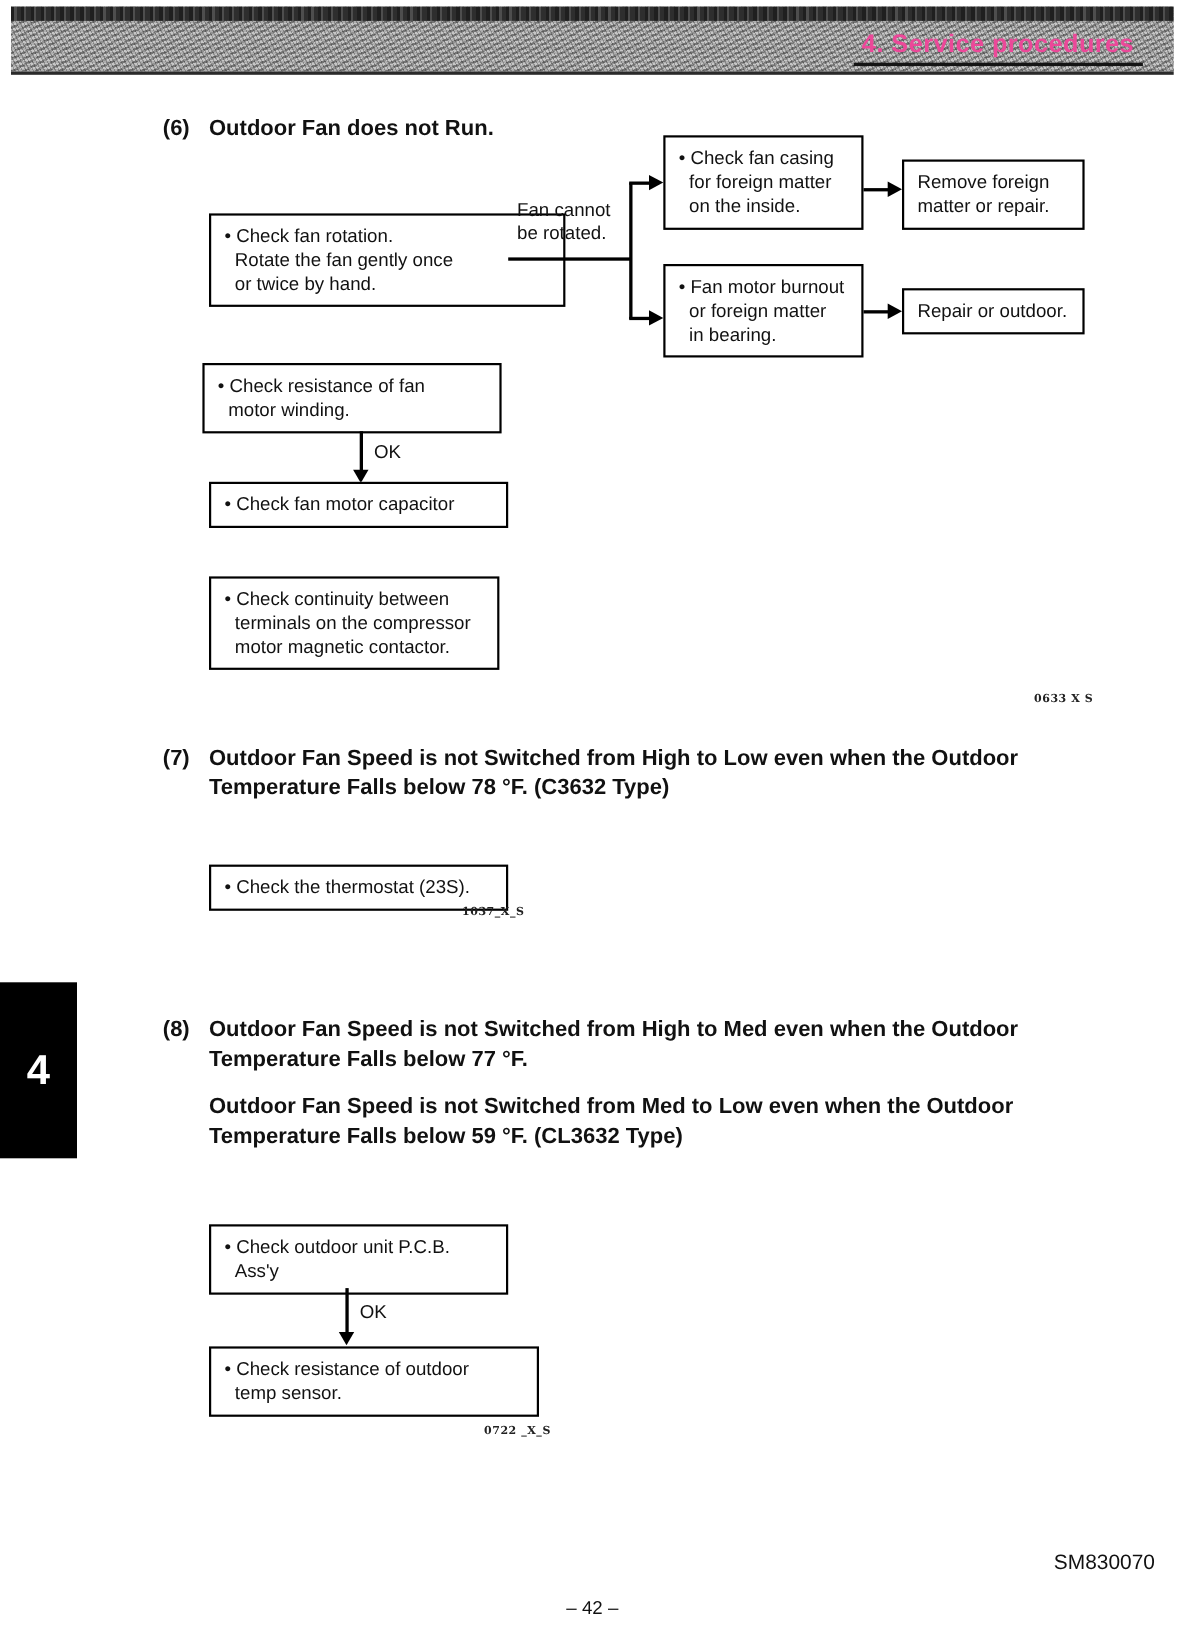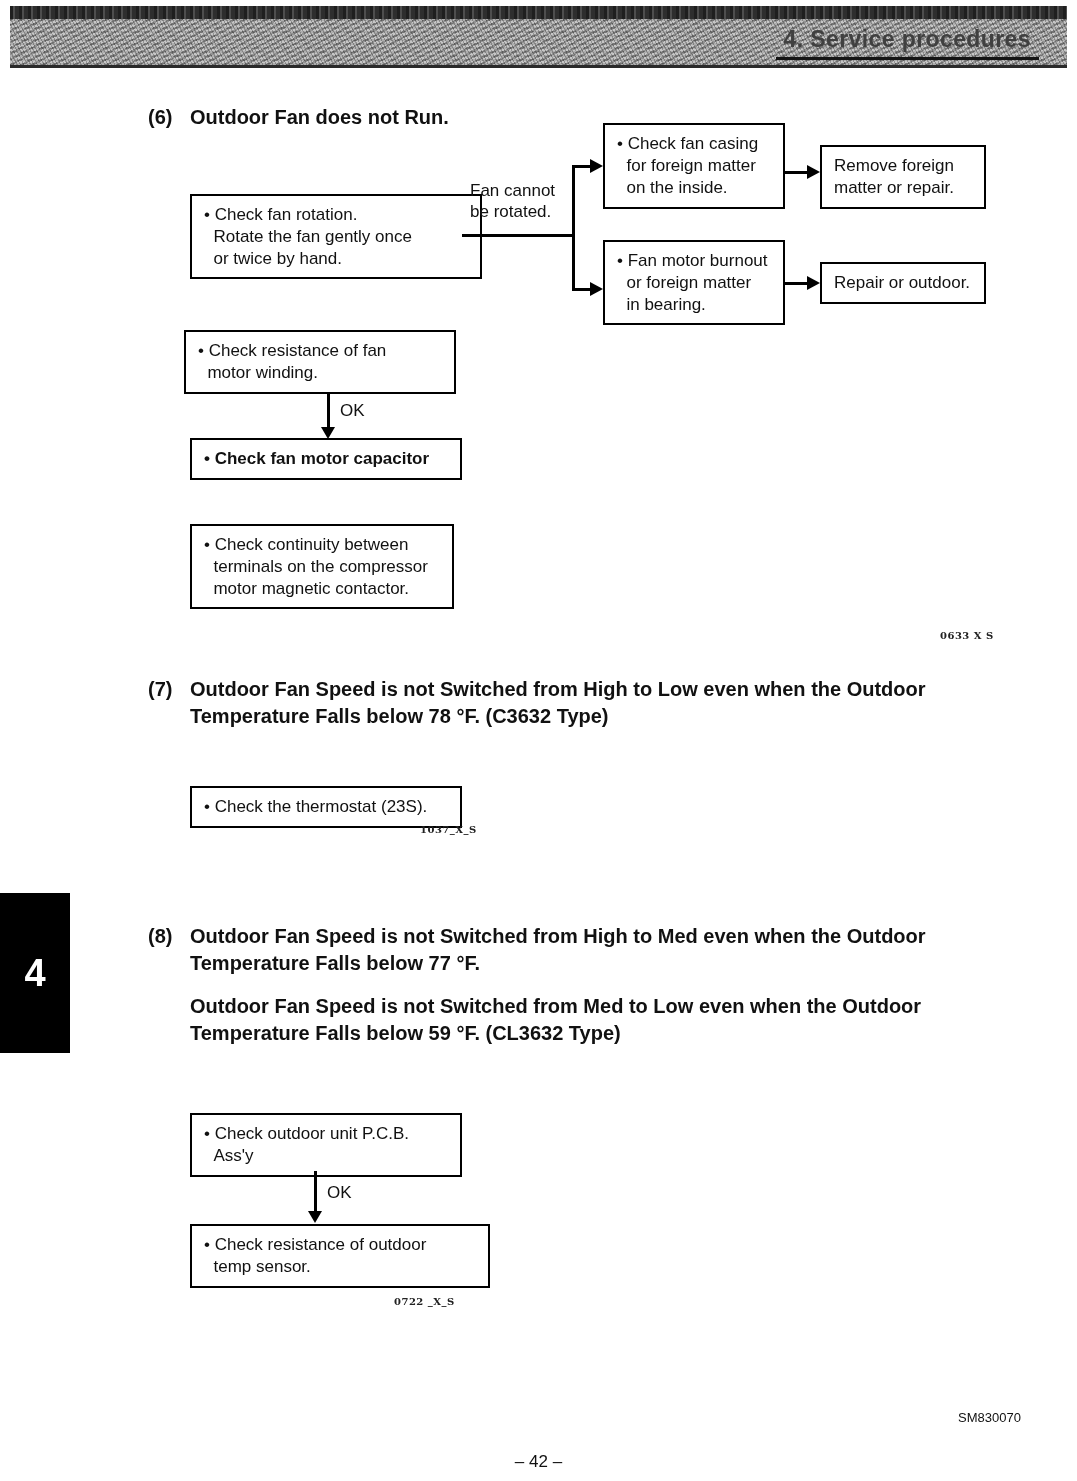--- a/index.html
+++ b/index.html
@@ -17,21 +17,21 @@
       repeating-linear-gradient(63deg, rgba(30,30,30,.30) 0 1px, rgba(255,255,255,0) 1px 3px),
       repeating-linear-gradient(-28deg, rgba(20,20,20,.22) 0 2px, rgba(225,225,225,.38) 2px 5px),
       repeating-linear-gradient(0deg, #8f8f8f 0 2px, #b6b6b6 2px 4px);
   }
   .header-topstrip {
     position:absolute; left:10px; top:6px; width:1057px; height:13px;
     background: repeating-linear-gradient(90deg, #1f1f1f 0 3px, #4e4e4e 3px 5px, #2e2e2e 5px 9px);
   }
   .header-title {
     position:absolute; top:26px; right:38px;
-    font-size:23px; font-weight:bold; color:#404040; letter-spacing:.4px;
+    font-size:23px; font-weight:bold; color:#ec4899; letter-spacing:.4px;
     border-bottom:3px solid #141414; padding:0 8px 4px;
   }
 
   .section-heading { position:absolute; display:flex; font-weight:bold; font-size:20px; line-height:1.35; }
   .section-heading .num { width:42px; flex:0 0 42px; }
   .section-heading .txt { flex:1; }
 
   .box {
     position:absolute; border:2.5px solid #000; background:#fff;
     padding:8px 12px; font-size:17px; line-height:1.28; white-space:pre-wrap;
@@ -55,36 +55,36 @@
     position:absolute; font-family:"DejaVu Serif", serif; 
     font-weight:bold; font-size:10px; color:#222; letter-spacing:.5px;
   }
 
   .side-tab {
     position:absolute; left:0; top:893px; width:70px; height:160px; background:#000;
     color:#fff; display:flex; align-items:center; justify-content:center;
     font-size:38px; font-weight:bold;
   }
 
-  .footer-doc { position:absolute; top:1410px; left:958px; font-size:13px; }
+  .footer-doc { position:absolute; top:1410px; left:958px; font-size:19px; }
   .footer-page { position:absolute; top:1452px; left:50%; transform:translateX(-50%); font-size:17px; }
 </style>
 </head>
 <body>
 
 <div class="header-band"></div>
 <div class="header-topstrip"></div>
 <div class="header-title">4.  Service procedures</div>
 
 <div class="section-heading" style="left:148px; top:104px; width:890px;">
   <span class="num">(6)</span>
   <span class="txt">Outdoor Fan does not Run.</span>
 </div>
 
-<div class="box" style="left:190px; top:194px; width:292px; min-height:84px;">• Check fan rotation.
+<div class="box" style="left:190px; top:194px; width:324px; min-height:84px;">• Check fan rotation.
   Rotate the fan gently once
   or twice by hand.</div>
 
 <div class="flow-label" style="left:470px; top:180px;">Fan cannot
 be rotated.</div>
 
 <div class="box" style="left:603px; top:123px; width:182px; min-height:86px;">• Check fan casing
   for foreign matter
   on the inside.</div>
 <div class="box" style="left:820px; top:145px; width:166px; min-height:60px;">Remove foreign
@@ -107,21 +107,21 @@
 <div class="hline" style="left:785px; top:282px; width:24px;"></div>
 <div class="arrow-right" style="left:807px; top:276px;"></div>
 
 <div class="box" style="left:184px; top:330px; width:272px; min-height:62px;">• Check resistance of fan
   motor winding.</div>
 
 <div class="vline" style="left:327px; top:392px; height:38px;"></div>
 <div class="arrow-down" style="left:321px; top:427px;"></div>
 <div class="ok-label" style="left:340px; top:401px;">OK</div>
 
-<div class="box" style="left:190px; top:438px; width:272px; min-height:40px;font-weight:bold;">• Check fan motor capacitor</div>
+<div class="box" style="left:190px; top:438px; width:272px; min-height:40px;">• Check fan motor capacitor</div>
 <div class="box" style="left:190px; top:524px; width:264px; min-height:84px;">• Check continuity between
   terminals on the compressor
   motor magnetic contactor.</div>
 
 <div class="fig-code" style="left:940px; top:630px;">0633 X S</div>
 
 <div class="section-heading" style="left:148px; top:676px; width:892px;">
   <span class="num">(7)</span>
   <span class="txt">Outdoor Fan Speed is not Switched from High to Low even when the Outdoor Temperature Falls below 78 °F. (C3632 Type)</span>
 </div>
@@ -144,16 +144,16 @@
 
 <div class="box" style="left:190px; top:1113px; width:272px; min-height:58px;">• Check outdoor unit P.C.B.
   Ass'y</div>
 
 <div class="vline" style="left:314px; top:1171px; height:42px;"></div>
 <div class="arrow-down" style="left:308px; top:1211px;"></div>
 <div class="ok-label" style="left:327px; top:1183px;">OK</div>
 
 <div class="box" style="left:190px; top:1224px; width:300px; min-height:58px;">• Check resistance of outdoor
   temp sensor.</div>
-<div class="fig-code" style="left:394px; top:1296px;text-align:right;">0722  _X_S</div>
+<div class="fig-code" style="left:440px; top:1296px;text-align:right;">0722  _X_S</div>
 
 <div class="footer-doc">SM830070</div>
 <div class="footer-page">– 42 –</div>
 
 </body></html>

